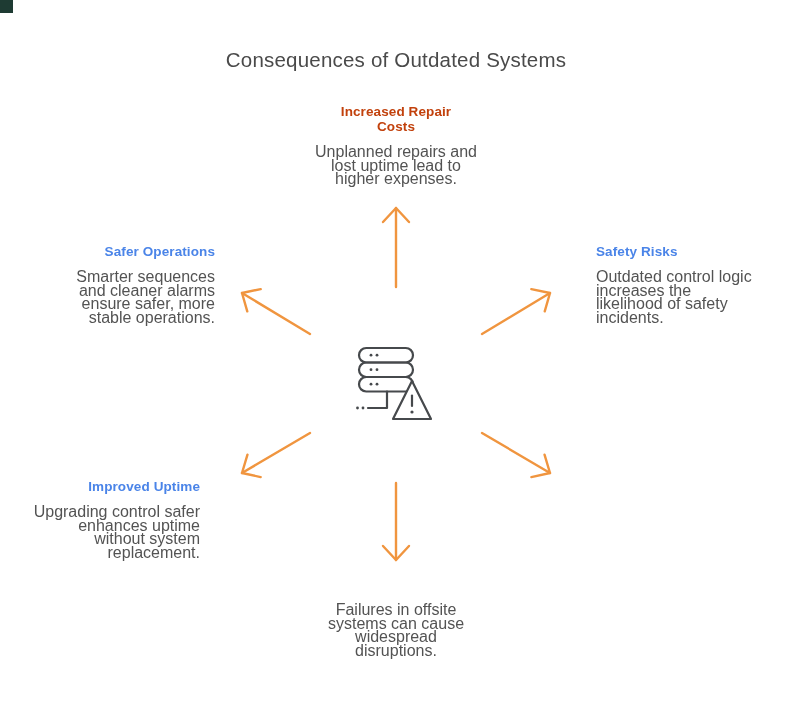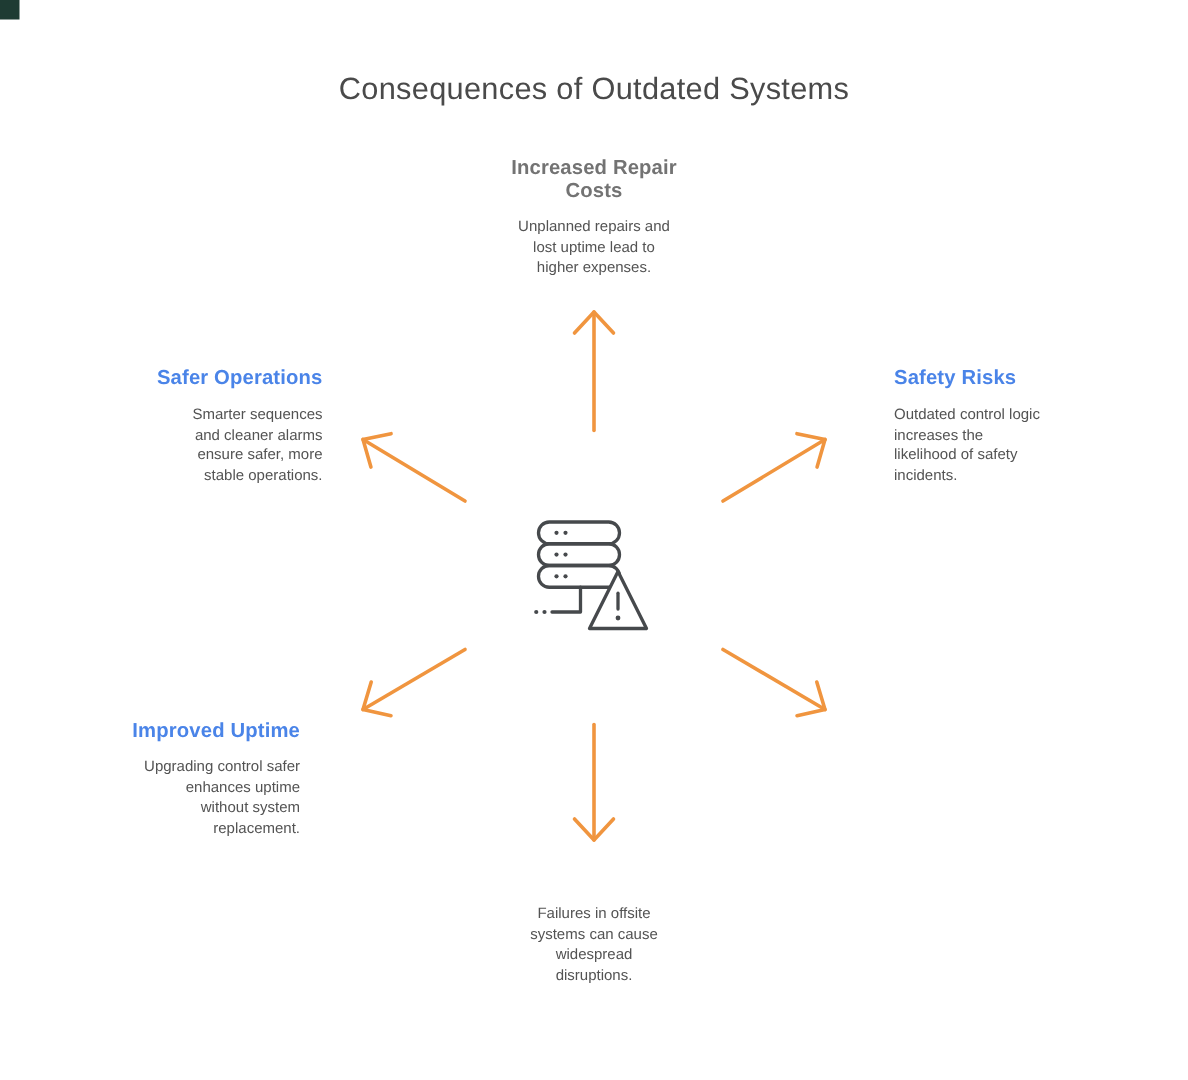--- a/index.html
+++ b/index.html
@@ -50,26 +50,26 @@
   .node {
     position: absolute;
   }
   .node-title {
     white-space: pre-line;
     font-size: 13.5px;
     font-weight: 700;
     line-height: 15px;
     letter-spacing: 0.1px;
   }
-  .node-title.orange { color: #737373; }
+  .node-title.orange { color: #c2410c; }
   .node-title.blue   { color: #4a84e8; }
   .node-body {
     white-space: pre-line;
     margin-top: 11px;
-    font-size: 10px;
+    font-size: 16px;
     line-height: 13.6px;
     color: #535353;
   }
   .node.top-node      { left: 306px; top: 104px; width: 180px; text-align: center; }
   .node.bottom-node   { left: 306px; top: 592px; width: 180px; text-align: center; }
   .node.left-top      { right: 577px; top: 244px; width: 170px; text-align: right; }
   .node.left-bottom   { right: 592px; top: 479px; width: 175px; text-align: right; }
   .node.right-top     { left: 596px; top: 244px; width: 165px; text-align: left; }
   .node.right-bottom  { left: 596px; top: 486px; width: 165px; text-align: left; }
 </style>

